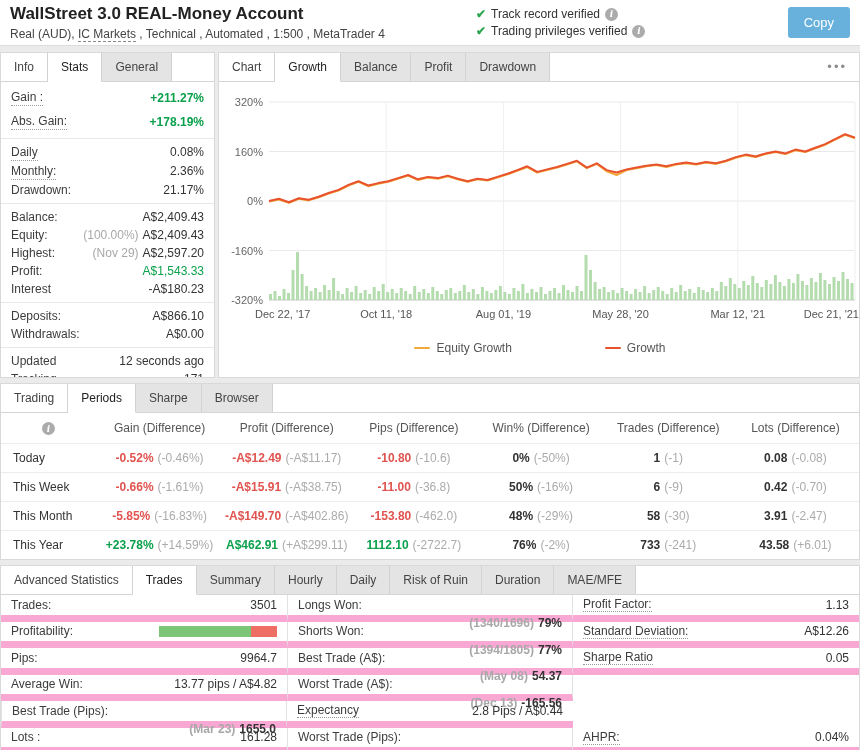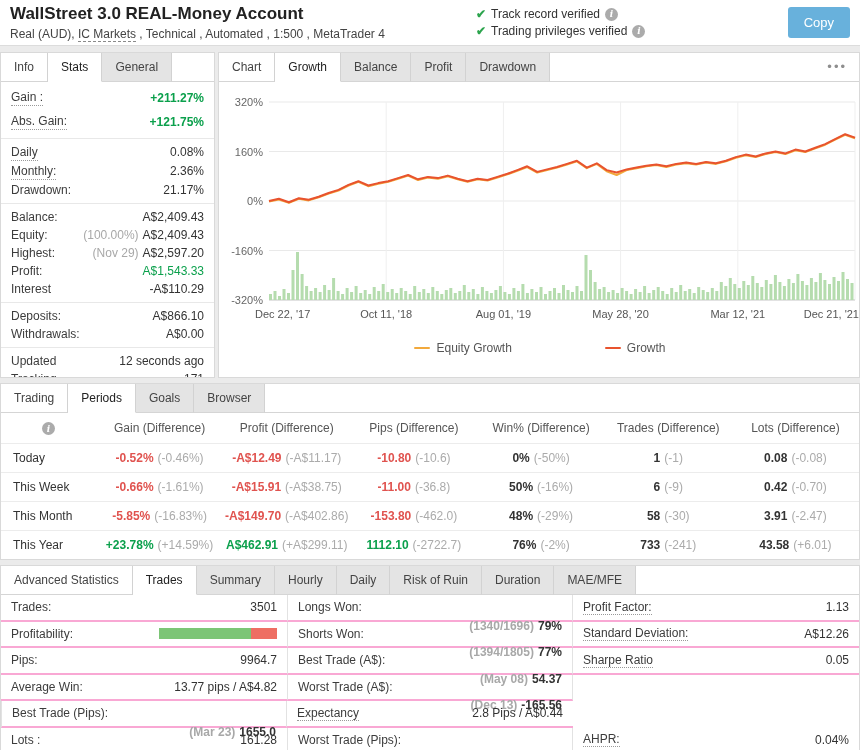--- a/index.html
+++ b/index.html
@@ -64,21 +64,21 @@
   .p-row .row-label { padding-left:12px; color:#333; }
   .p-cell { text-align:center; }
   .main-val { font-weight:bold; color:#333; }
   .main-val.red { color:#e0534f; }
   .main-val.green { color:#0ba04c; }
   .diff-val { color:#ababab; margin-left:4px; }
 
   
   .advanced-panel { margin-top:5px; }
   .a-row { display:grid; grid-template-columns:1fr 1fr 1fr; }
-  .a-cell { display:flex; justify-content:space-between; align-items:center; padding:0 10px; height:26.5px; border-bottom:2px solid #f9a8d4; }
+  .a-cell { display:flex; justify-content:space-between; align-items:center; padding:0 10px; height:26.5px; border-bottom:7px solid #f9a8d4; }
   .a-cell.mid { border-left:1px solid #e2e2e2; border-right:1px solid #e2e2e2; }
   .a-val { text-align:right; color:#333; }
   .a-val.bold { font-weight:bold;margin-top:37px; }
   .profit-bar { width:118px; height:11px; display:flex; overflow:hidden; }
   .profit-bar .seg { height:100%; }
 
   svg text { font-family:"Liberation Sans",sans-serif; }
 </style>
 </head>
 <body>
@@ -114,21 +114,21 @@
         <div class="tab-fill"></div>
       </div>
     <div id="stat-groups">
         <div class="stat-group big">
           <div class="stat-row">
             <span class="lbl dotted">Gain :</span>
             <span class="val green bold"><span>+211.27%</span></span>
           </div>
           <div class="stat-row">
             <span class="lbl dotted">Abs. Gain:</span>
-            <span class="val green bold"><span>+121.75%</span></span>
+            <span class="val green bold"><span>+178.19%</span></span>
           </div>
         </div>
         <div class="stat-group">
           <div class="stat-row">
             <span class="lbl dotted">Daily</span>
             <span class="val "><span>0.08%</span></span>
           </div>
           <div class="stat-row">
             <span class="lbl dotted">Monthly:</span>
             <span class="val "><span>2.36%</span></span>
@@ -150,21 +150,21 @@
           <div class="stat-row">
             <span class="lbl">Highest:</span>
             <span class="val "><span class="pre">(Nov 29)</span><span>A$2,597.20</span></span>
           </div>
           <div class="stat-row">
             <span class="lbl">Profit:</span>
             <span class="val green"><span>A$1,543.33</span></span>
           </div>
           <div class="stat-row">
             <span class="lbl">Interest</span>
-            <span class="val "><span>-A$110.29</span></span>
+            <span class="val "><span>-A$180.23</span></span>
           </div>
         </div>
         <div class="stat-group">
           <div class="stat-row">
             <span class="lbl">Deposits:</span>
             <span class="val "><span>A$866.10</span></span>
           </div>
           <div class="stat-row">
             <span class="lbl">Withdrawals:</span>
             <span class="val "><span>A$0.00</span></span>
@@ -362,21 +362,21 @@
           </div>
         </div>
     </div>
   </div>
 </div>
 
 <div class="panel periods-panel">
   <div class="tabbar" id="periods-tabs">
       <div class="tab first">Trading</div>
       <div class="tab active">Periods</div>
-      <div class="tab">Goals</div>
+      <div class="tab">Sharpe</div>
       <div class="tab">Browser</div>
       <div class="tab-fill"></div>
     </div>
   <div class="p-header" id="periods-header">
       <div class="h-cell"><span class="info-dot">i</span></div>
       <div class="h-cell">Gain (Difference)</div>
       <div class="h-cell">Profit (Difference)</div>
       <div class="h-cell">Pips (Difference)</div>
       <div class="h-cell">Win% (Difference)</div>
       <div class="h-cell">Trades (Difference)</div>

